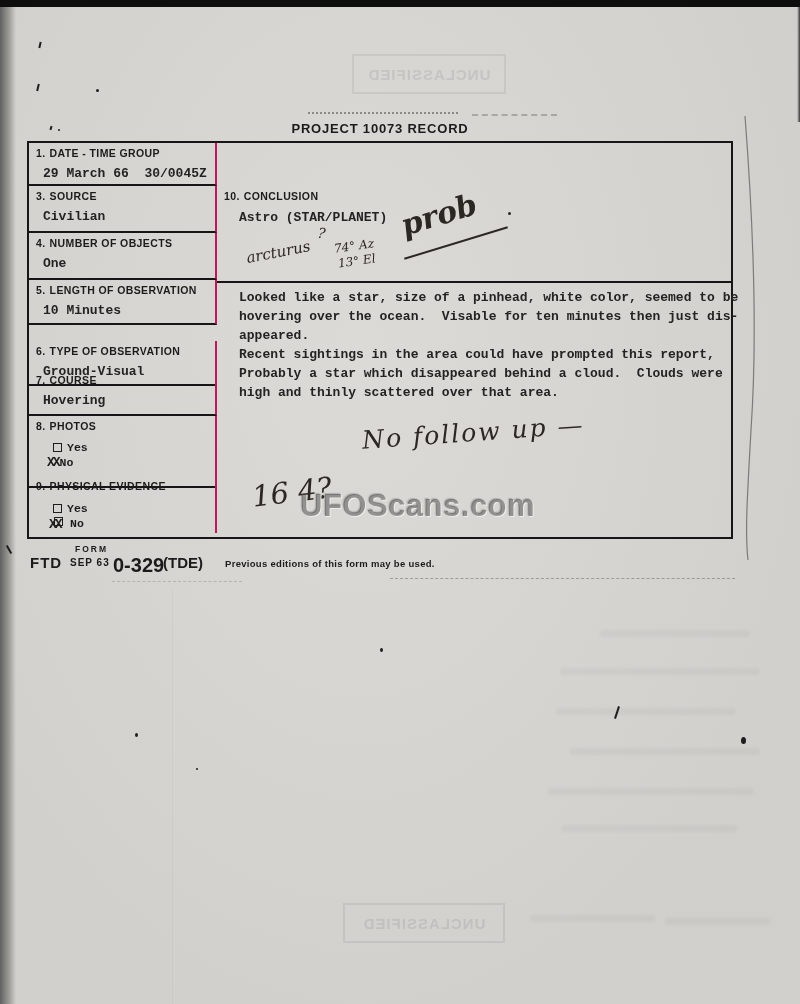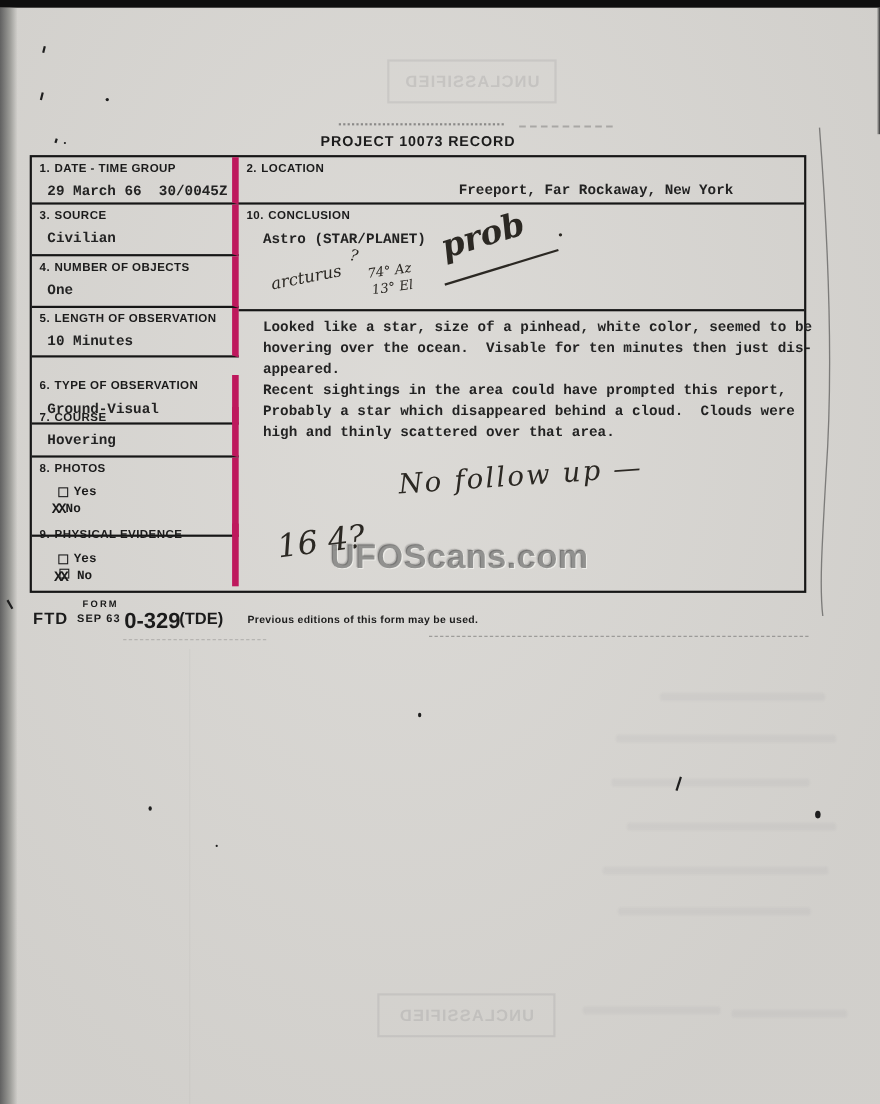--- a/index.html
+++ b/index.html
@@ -17,21 +17,21 @@
         font-size:13px;font-weight:bold;letter-spacing:0.8px;}
   .dash{position:absolute;border-top:2px dotted rgba(45,45,45,0.45);}
   #dash-1{top:112px;left:308px;width:150px;}
   #dash-2{top:114px;left:472px;width:85px;border-top-style:dashed;opacity:.6;}
   #dash-3{top:578px;left:390px;width:345px;border-top:1px dashed rgba(50,50,50,0.35);}
   #dash-4{top:581px;left:112px;width:130px;border-top:1px dashed rgba(50,50,50,0.2);}
 
   .form-table{position:absolute;top:141px;left:27px;width:702px;height:394px;
         border:2px solid #161616;}
   .cell{position:absolute;box-sizing:border-box;border-bottom:2px solid #161616;}
-  .col-l{left:0;width:188px;border-right:6px solid #be185d;}
+  .col-l{left:0;width:188px;border-right:2px solid #be185d;}
   .col-r{left:188px;width:514px;}
   .no-bb{border-bottom:none;}
   .lbl{font-size:10.5px;font-weight:bold;letter-spacing:0.4px;padding:4px 0 0 7px;
         white-space:nowrap;}
   .lbl .num{margin-right:4px;}
   .val{font-family:"Liberation Mono","DejaVu Sans Mono",monospace;font-weight:bold;
         font-size:13px;color:#232323;white-space:pre-wrap;}
   .v-ind{margin:7px 0 0 14px;}
 
   .summary-text{margin:5px 0 0 22px;line-height:19px;width:520px;}
@@ -172,24 +172,20 @@
       </div>
       <div class="cb-row">
         <span class="cb-wrap">
           <span class="cb-box"></span>
           <span class="xx-mark">XX</span>
         </span>
         <span class="cb-label">No</span>
       </div>
     </div>
 
-    <div class="cell col-r" style="top:0;height:43px;">
-      <div class="lbl"><span class="num">2.</span><span>LOCATION</span></div>
-      <div class="val" style="margin:6px 0 0 200px;">Freeport, Far Rockaway, New York</div>
-    </div>
     <div class="cell col-r" style="top:43px;height:97px;">
       <div class="lbl"><span class="num">10.</span><span>CONCLUSION</span></div>
       <div class="val" style="margin:8px 0 0 22px;">Astro (STAR/PLANET)</div>
     </div>
     <div class="cell col-r no-bb" style="top:140px;height:250px;">
       <div class="val summary-text">Looked like a star, size of a pinhead, white color, seemed to be
 hovering over the ocean.  Visable for ten minutes then just dis-
 appeared.
 Recent sightings in the area could have prompted this report,
 Probably a star which disappeared behind a cloud.  Clouds were

